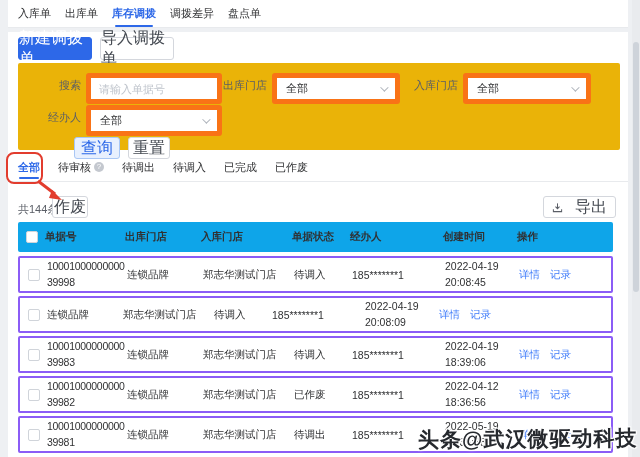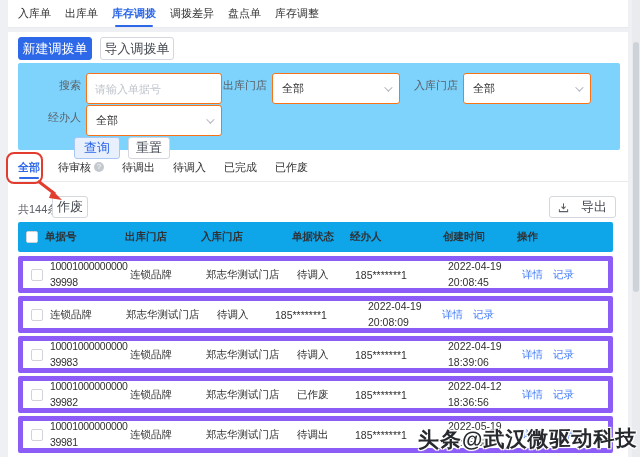--- a/index.html
+++ b/index.html
@@ -14,34 +14,34 @@
     background:#fff; border-bottom:1px solid #e8eaed;
     display:flex; align-items:center; gap:14px; padding-left:10px;
   }
   .topnav .tab { color:#303133; cursor:pointer; position:relative; height:28px; line-height:27px; }
   .topnav .tab.active { color:#2d68e8; font-weight:700; }
   .topnav .tab.active::after {
     content:""; position:absolute; left:3px; right:3px; bottom:1px; height:2px; background:#2d68e8; border-radius:1px;
   }
   
   .card { position:absolute; left:8px; top:32px; width:620px; height:425px; background:#fff; }
-  .btn { display:inline-flex; align-items:center; justify-content:center; border-radius:3px; cursor:pointer; font-size:13px; }
+  .btn { display:inline-flex; align-items:center; justify-content:center; border-radius:3px; cursor:pointer; font-size:16px; }
   .btn-primary { background:#2d68e8; color:#fff; border:1px solid #2d68e8; }
   .btn-plain { background:#fff; color:#454a52; border:1px solid #d4d7dd; }
   .btn-light { background:#e8f0fe; color:#2d68e8; border:1px solid #a9c7f5; }
   #btn-new { position:absolute; left:10px; top:5px; width:74px; height:23px; }
   #btn-import { position:absolute; left:92px; top:5px; width:74px; height:23px; }
   
   .filter {
     position:absolute; left:10px; top:31px; width:602px; height:87px;
-    background:#7dd3fc; border-radius:2px;
+    background:#eab308; border-radius:2px;
   }
   .flabel { position:absolute; color:#5a5e66; line-height:24px; text-align:right; }
   .finput, .fselect {
-    position:absolute; height:31px; background:#fff; border:1px solid #f97316; border-radius:3px;
+    position:absolute; height:31px; background:#fff; border:5px solid #f97316; border-radius:3px;
   }
   .finput input {
     width:100%; height:100%; border:none; outline:none; background:transparent;
     font-size:11px; padding:0 8px; color:#303133; font-family:inherit;
   }
   .finput input::placeholder { color:#bfc4cc; }
   .fselect { display:flex; align-items:center; justify-content:space-between; padding:0 9px; cursor:pointer; }
   .fselect .val { color:#303133; }
   .chev { width:6px; height:6px; border-right:1.4px solid #aeb3bb; border-bottom:1.4px solid #aeb3bb; transform:rotate(45deg) translateY(-2px); }
   #f-search-label { left:39px; top:10px; width:24px; }
@@ -72,21 +72,21 @@
   #btn-void { position:absolute; left:44px; top:164px; width:36px; height:22px; }
   #btn-export { position:absolute; right:12px; top:164px; height:22px; padding:0 8px; gap:12px; }
   #btn-export svg { display:block; }
   
   .thead, .trow { position:relative; display:flex; align-items:center; width:595px; margin-left:10px; }
   .thead {
     position:absolute; top:190px; height:30px; background:#0ea5e9; border-radius:2px;
     font-weight:700; color:#303133;
   }
   .tbody { position:absolute; top:224px; left:0; }
-  .trow { height:37px; margin-bottom:3px; background:#fff; border:5px solid #8b5cf6; border-radius:2px; }
+  .trow { height:37px; margin-bottom:3px; background:#fff; border:2px solid #8b5cf6; border-radius:2px; }
   .c-check { width:27px; padding-left:8px; display:flex; align-items:center; }
   .cb { width:12px; height:12px; border:1px solid #d0d4da; border-radius:2px; background:#fff; cursor:pointer; }
   .c-doc  { width:80px; font-size:10.5px; letter-spacing:-0.3px; word-break:break-all; line-height:1.45; }
   .c-out  { width:76px; }
   .c-in   { width:91px; }
   .c-status { width:58px; }
   .c-op   { width:69px; }
   .c-time { width:72px; line-height:1.5;margin-left:24px; }
   .c-act  { flex:1; display:flex; gap:10px; padding-left:2px; }
   .c-act a { color:#3e7bfa; cursor:pointer; text-decoration:none; }
@@ -110,21 +110,20 @@
 </style>
 </head>
 <body>
 
 <div class="topnav">
   <span class="tab">入库单</span>
   <span class="tab">出库单</span>
   <span class="tab active">库存调拨</span>
   <span class="tab">调拨差异</span>
   <span class="tab">盘点单</span>
-  <span class="tab">库存调整</span>
 </div>
 
 <div class="card">
 
   <div id="btn-new" class="btn btn-primary">新建调拨单</div>
   <div id="btn-import" class="btn btn-plain">导入调拨单</div>
 
   <div class="filter">
     <span class="flabel" id="f-search-label">搜索</span>
     <div class="finput" id="f-search">

